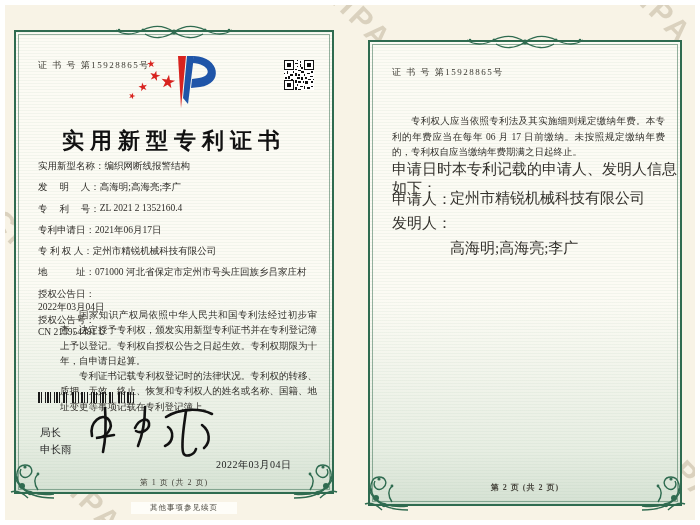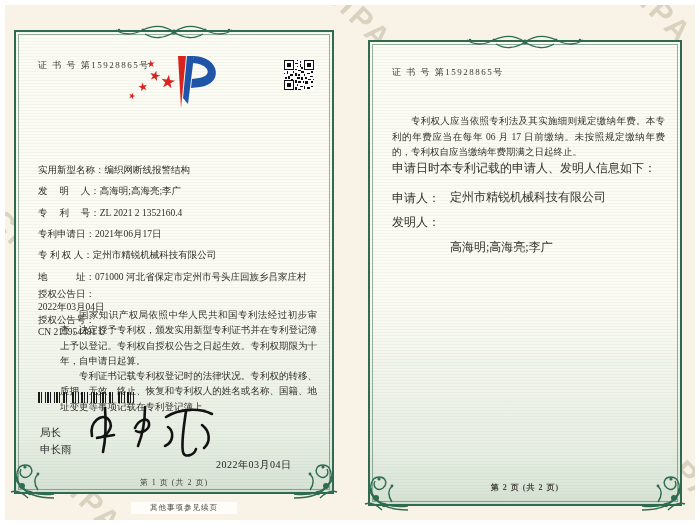--- a/index.html
+++ b/index.html
@@ -29,21 +29,21 @@
   .corner.bl { left:-8px; bottom:-8px; }
   .corner.br { right:-8px; bottom:-8px; transform:scaleX(-1); }
 
   .cert-no { position:absolute; left:22px; top:27px; font-size:9px; letter-spacing:1.5px; color:#3b3931; }
   .qr { position:absolute; right:18px; top:28px; width:30px; height:30px; }
   .logo { position:absolute; left:104px; top:22px; }
   .title { position:absolute; left:0; top:94px; width:100%; text-align:center;
            font-size:22px; font-weight:bold; letter-spacing:6px; color:#111; }
 
   .fields { position:absolute; left:22px; top:128px; right:14px; font-size:9.5px; }
-  .field-row { display:flex; white-space:pre; height:21.3px; align-items:center; }
+  .field-row { display:flex; white-space:pre; height:21.3px; align-items:flex-start; }
   .f-label { flex:none; color:#2e2c28; }
   .f-value { color:#2e2c28; }
   .grant-row { display:flex; white-space:pre; height:21px;flex-direction:column; }
   .grant-gap { width:34px; }
 
   .paras { position:absolute; left:22px; top:276px; right:15px; font-size:9.5px;
            line-height:15.3px; text-align:justify; color:#33312c; }
   .paras p { text-indent:2em;margin-left:22px; }
 
   .barcode { position:absolute; left:22px; top:360px; width:97px; height:11px;
@@ -53,21 +53,21 @@
   .signoff { position:absolute; left:24px; top:392px; font-size:10.5px; line-height:17px; color:#222; }
   .signature { position:absolute; left:62px; top:368px; }
   .sign-date { position:absolute; left:200px; top:426px; font-size:10px; letter-spacing:0.5px; color:#222; }
   .page-no { position:absolute; left:0; top:445px; width:100%; text-align:center;
              font-size:8px; letter-spacing:1px; color:#44423a; }
   #page2 .page-no { top:440px;font-weight:bold; }
 
   
   .p2-para { position:absolute; left:22px; top:72px; right:15px; font-size:9.5px;
              line-height:15.5px; text-indent:2em; text-align:justify; color:#33312c; }
-  .p2-line { position:absolute; left:22px; font-size:12px; color:#33312c; }
+  .p2-line { position:absolute; left:22px; font-size:15px; color:#33312c; }
   .p2-indent { left:80px; }
 
   .footer-note { position:absolute; left:126px; top:497px; font-size:7.5px; letter-spacing:1px;
                  color:#4a483f; background:rgba(255,255,253,0.8); padding:1px 19px; }
 </style>
 </head>
 <body>
 
 <div class="canvas">
 <div class="paper">
@@ -164,20 +164,21 @@
         <use href="#st" transform="translate(31,10) scale(0.40) rotate(-6)"></use>
         <use href="#st" transform="translate(48,28) scale(0.72) rotate(8)"></use>
         <polygon points="58,2 66,2 61,54"></polygon>
       </g>
       <g fill="#1f55a8">
         <polygon points="67,2 74,2 68,50 63,44"></polygon>
         <path d="M74,2 C100,3 104,30 80,33 L71,34 L72,25 L79,24 C93,22 90,10 72,9 Z"></path>
       </g>
     </svg>
 
+    <div class="title">实用新型专利证书</div>
 
     <div class="fields">
       <div class="field-row">
         <span class="f-label">实用新型名称：</span><span class="f-value">编织网断线报警结构</span>
       </div>
       <div class="field-row">
         <span class="f-label">发　 明　 人：</span><span class="f-value">高海明;高海亮;李广</span>
       </div>
       <div class="field-row">
         <span class="f-label">专　 利　 号：</span><span class="f-value">ZL 2021 2 1352160.4</span>

